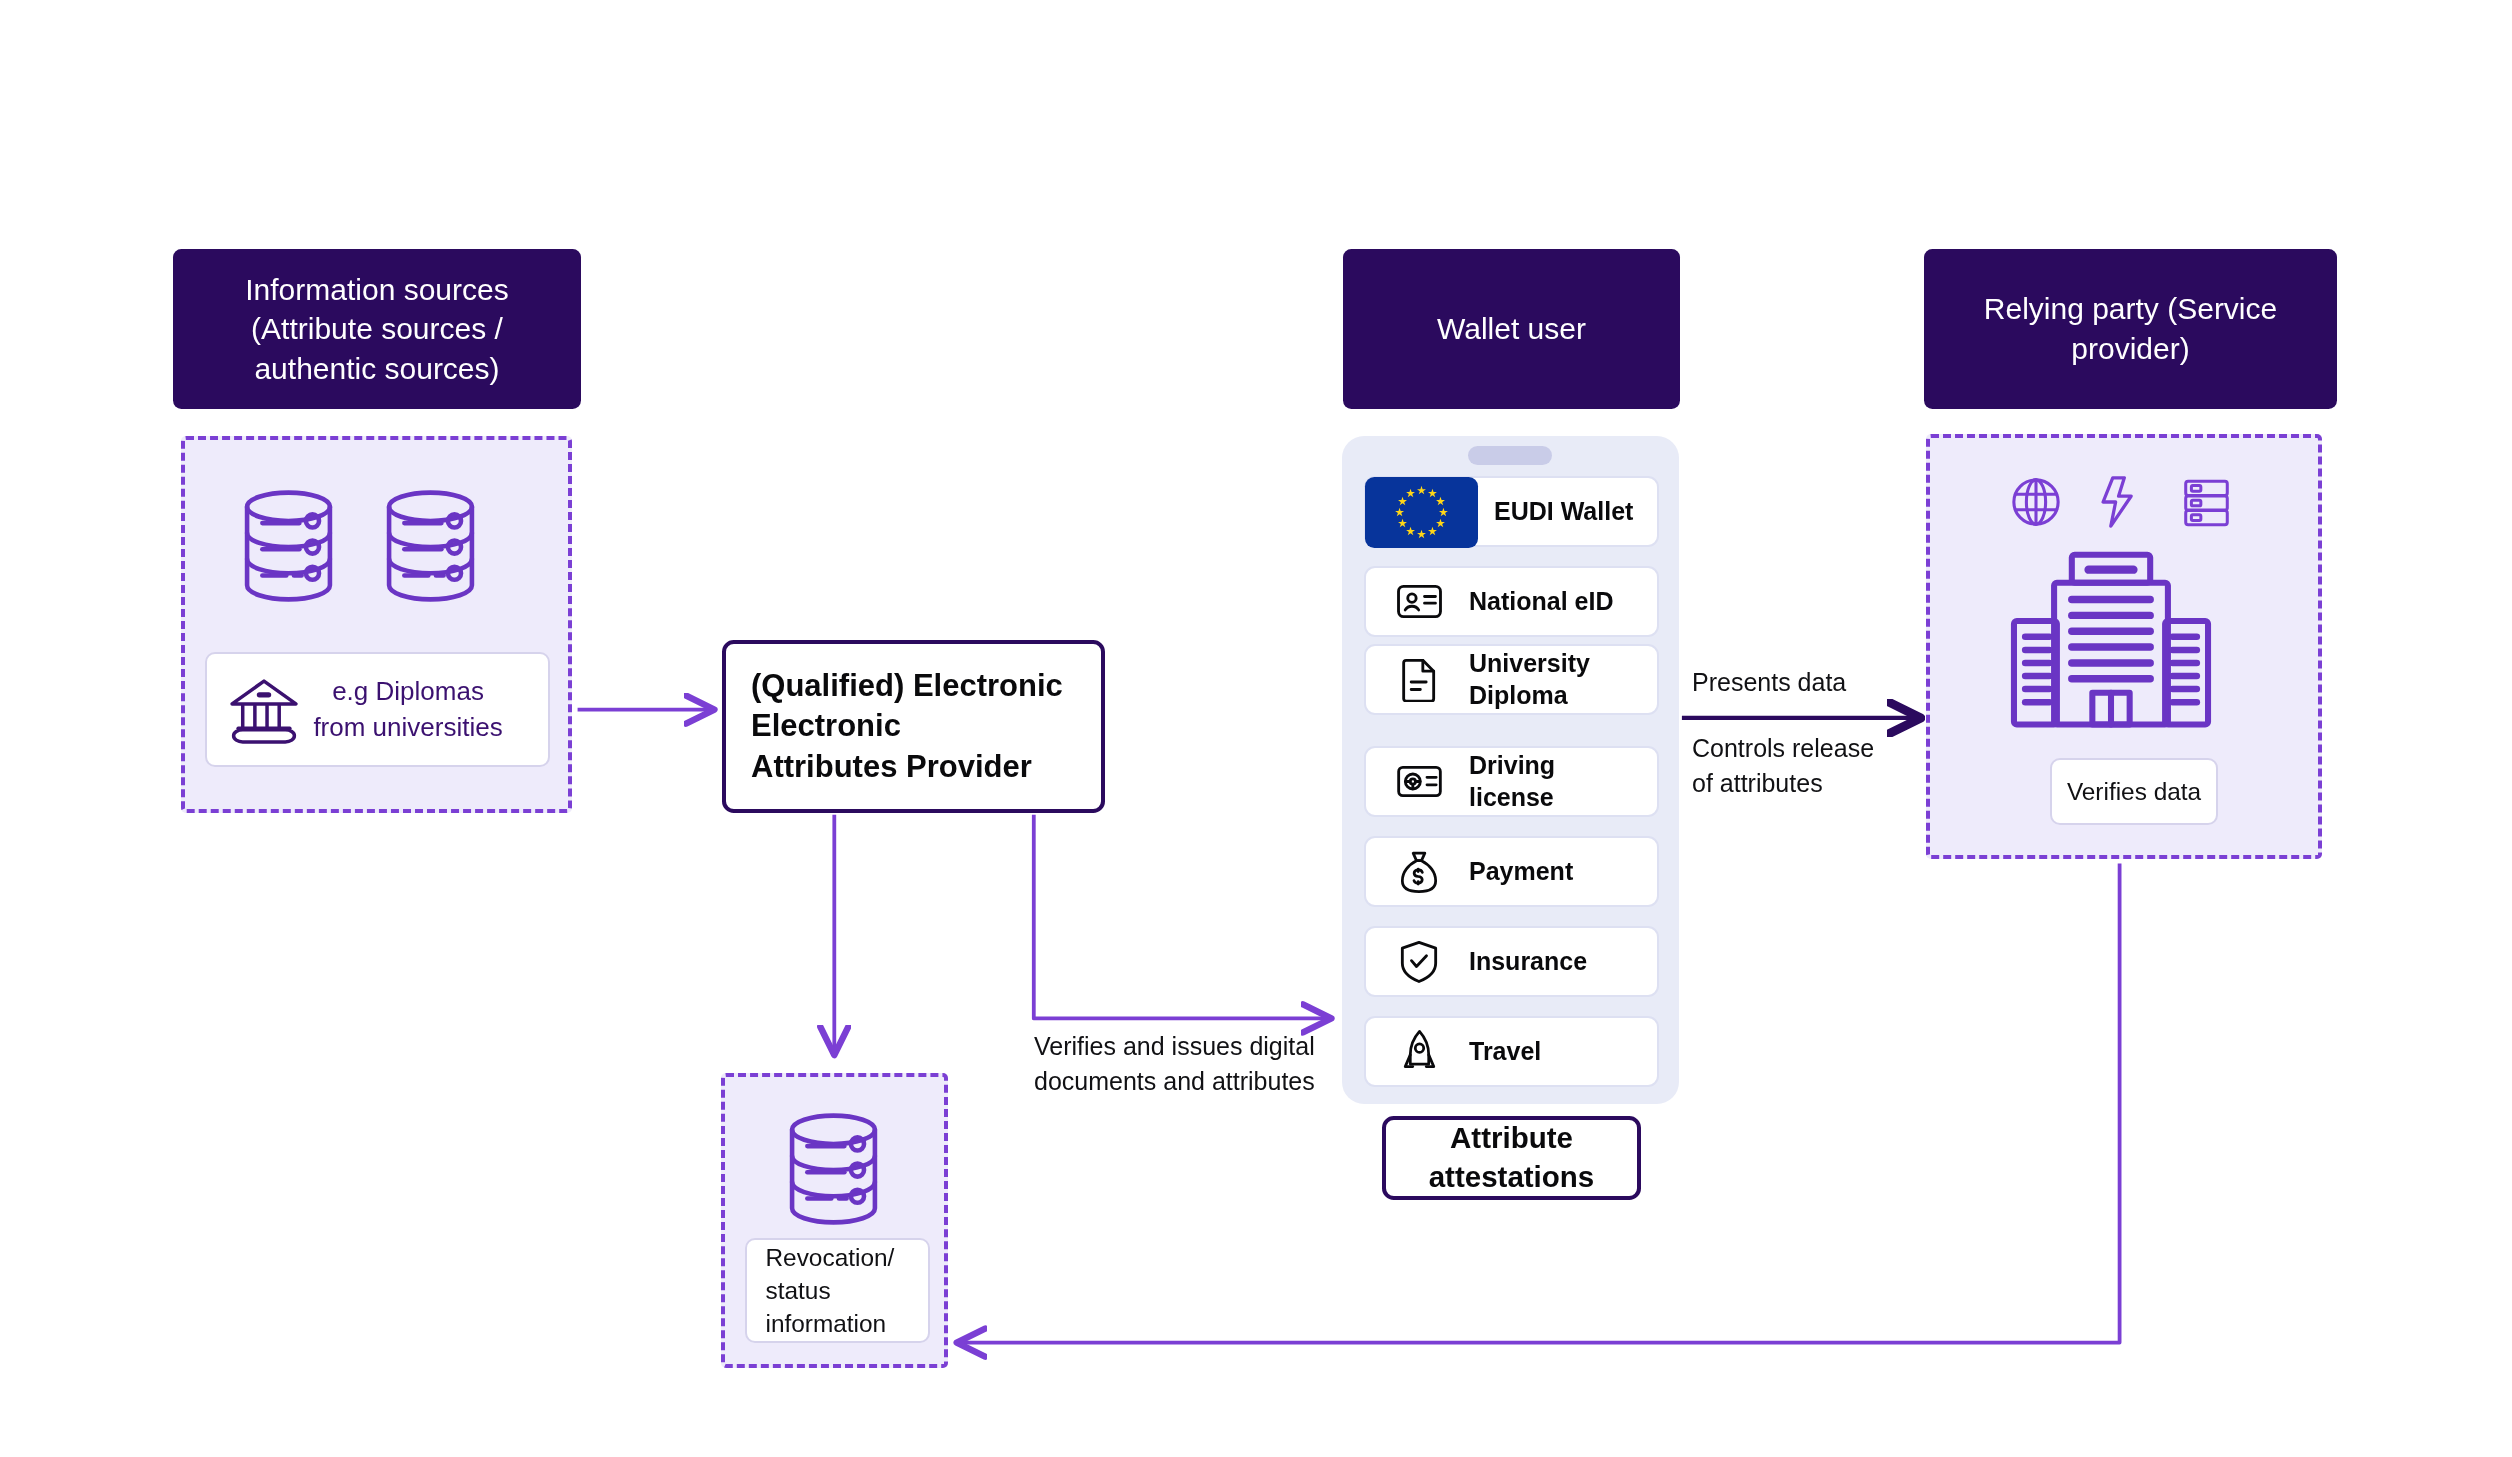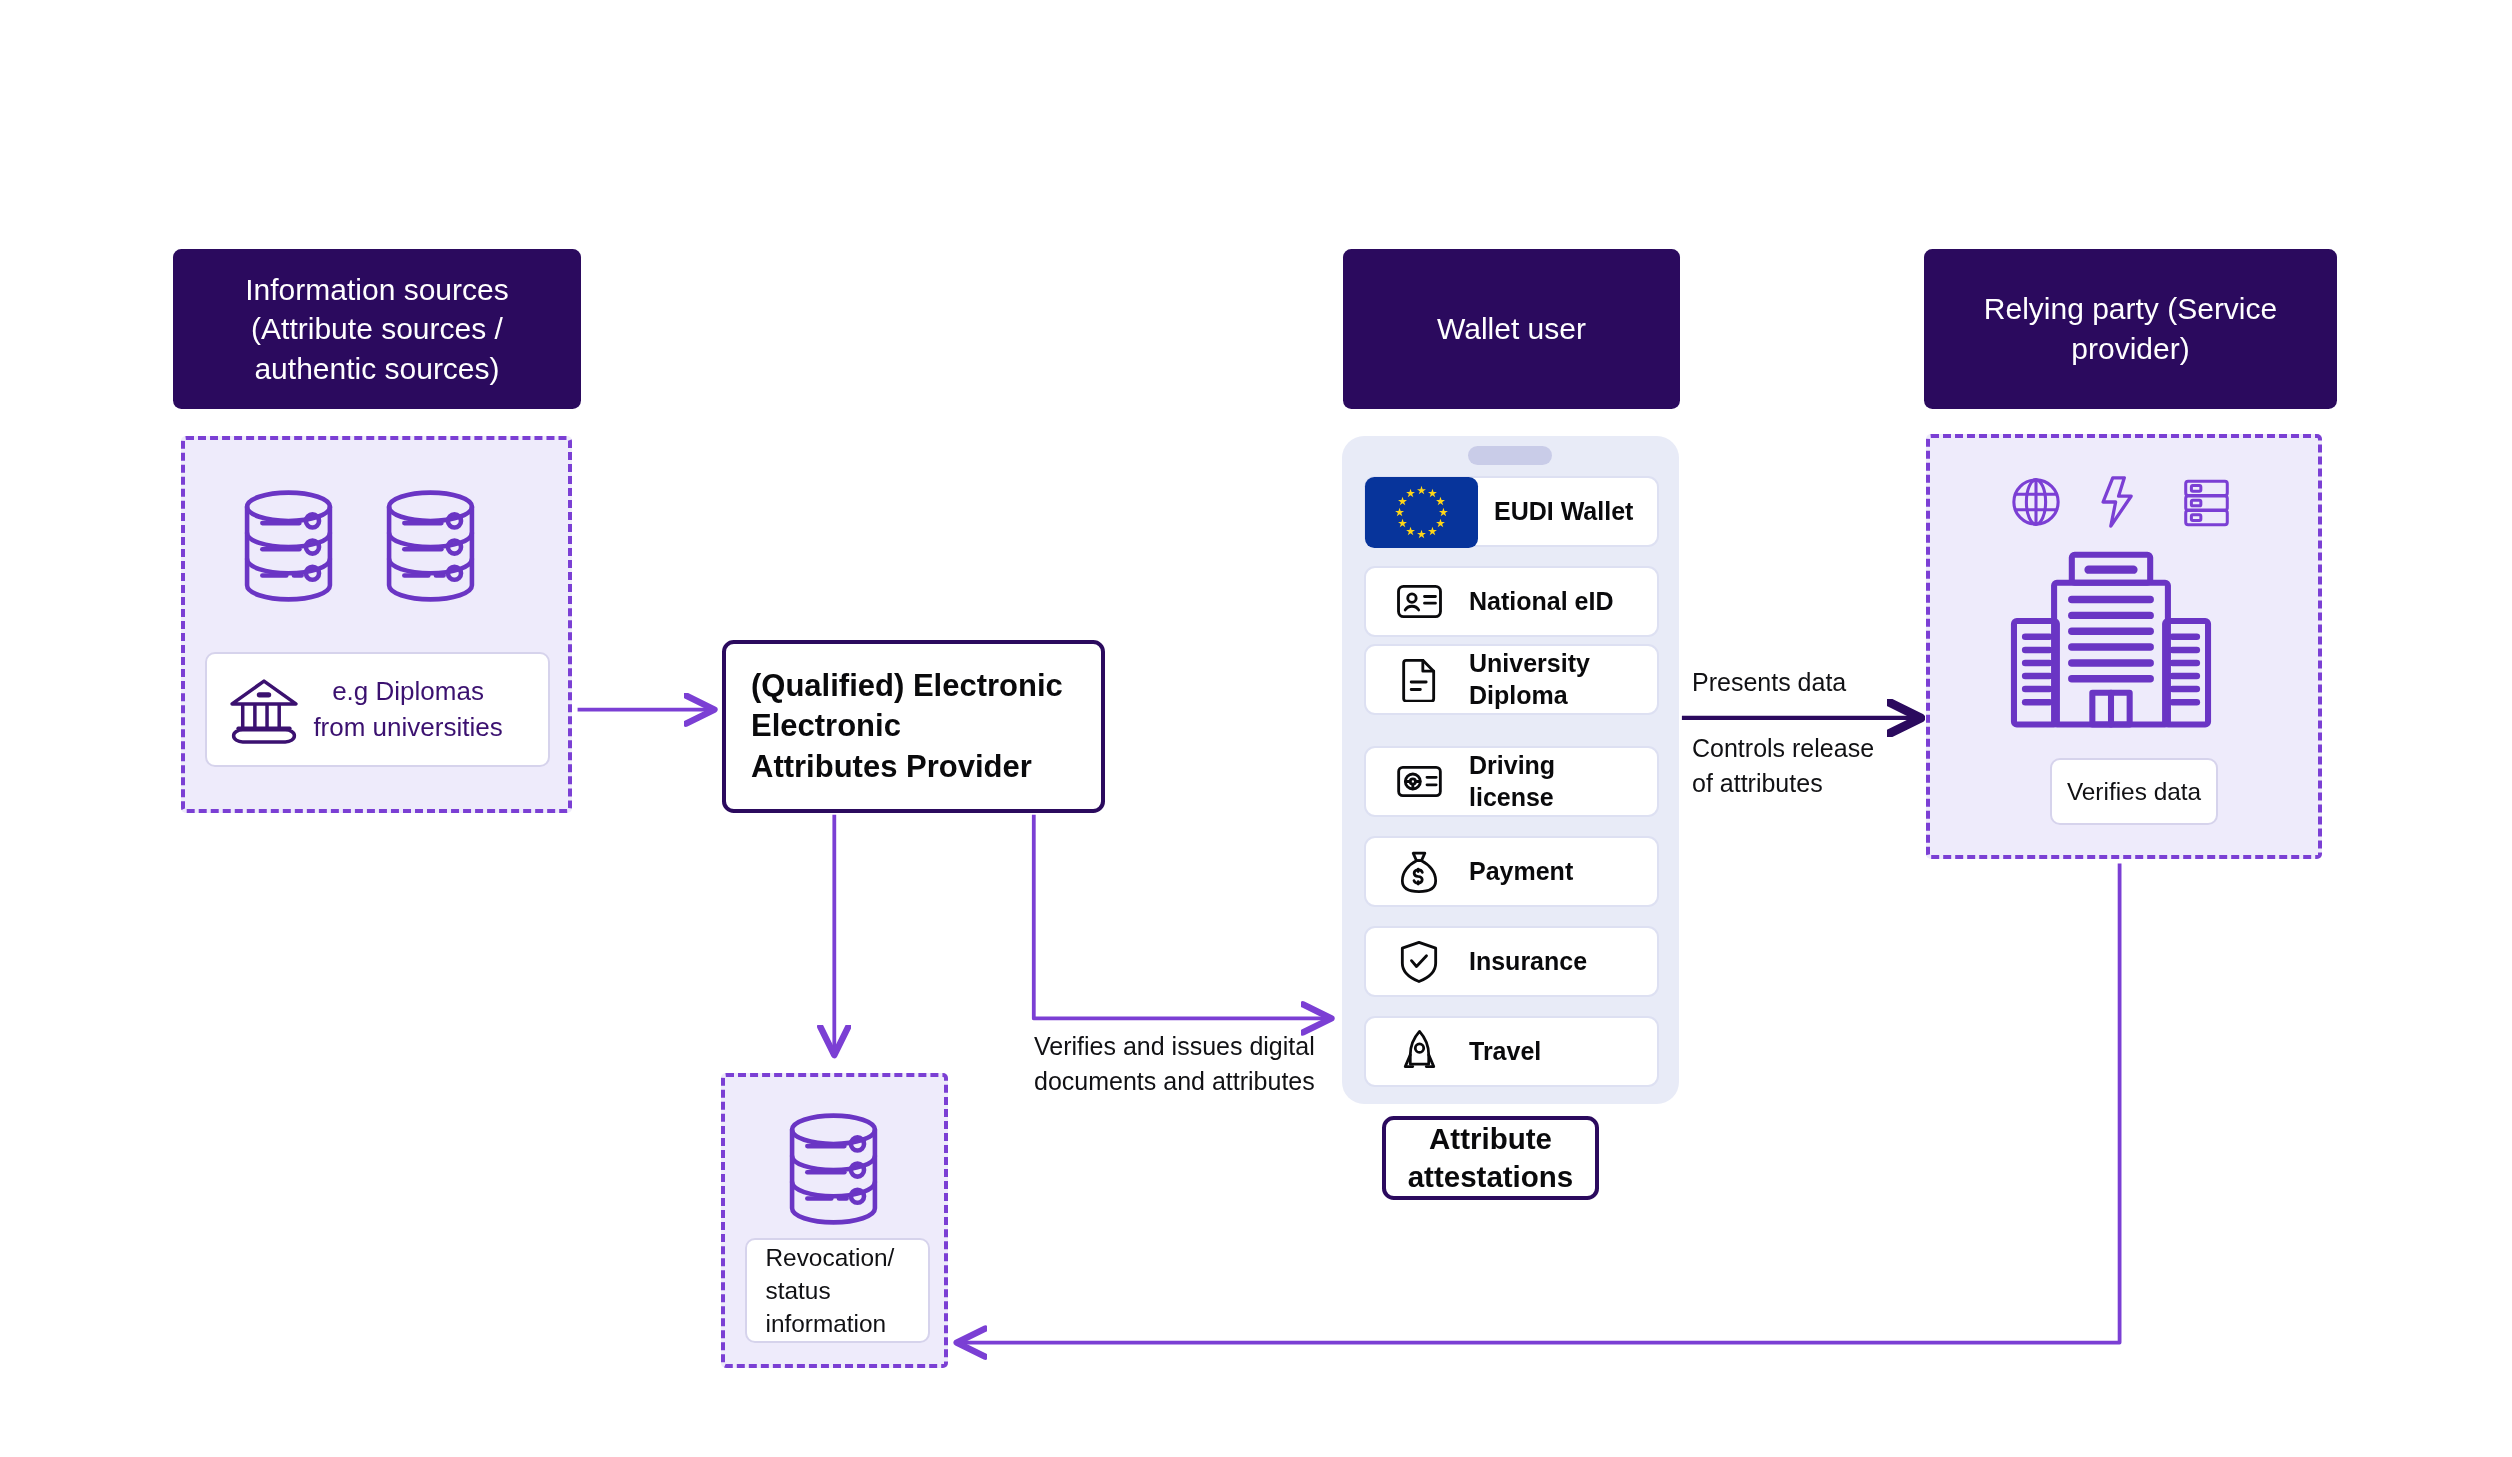--- a/index.html
+++ b/index.html
@@ -243,21 +243,21 @@
       <svg viewBox="0 0 46 56" width="39" height="47" fill="none" stroke="#0a0a0c" stroke-width="3.3" stroke-linecap="round" stroke-linejoin="round">
         <path d="M23 4 c8 9 11 19 11 28 v11 h-22 v-11 c0 -9 3 -19 11 -28 z"></path>
         <circle cx="23" cy="24" r="5"></circle>
         <path d="M12 32 l-6 14 h9"></path>
         <path d="M34 32 l6 14 h-9"></path>
       </svg>
     </div>
     <div class="tx">Travel</div>
   </div>
 
-  <div class="solidbox" style="left:1382px;top:1116px;width:217px;height:84px;padding:0 11.8px;">
+  <div class="solidbox" style="left:1382px;top:1116px;width:259px;height:84px;padding:0 11.8px;align-items:flex-end;">
     <div class="attest-txt">
       <div>Attribute</div>
       <div>attestations</div>
     </div>
   </div>
 
   <div class="dashed" style="left:1926px;top:434px;width:396px;height:425px;"></div>
 
   <div style="position:absolute;left:2010px;top:476px;width:52px;height:52px;">
     <svg viewBox="0 0 54 54" width="52" height="52" fill="none" stroke="#7B3FD4" stroke-width="3.2" stroke-linecap="round">

